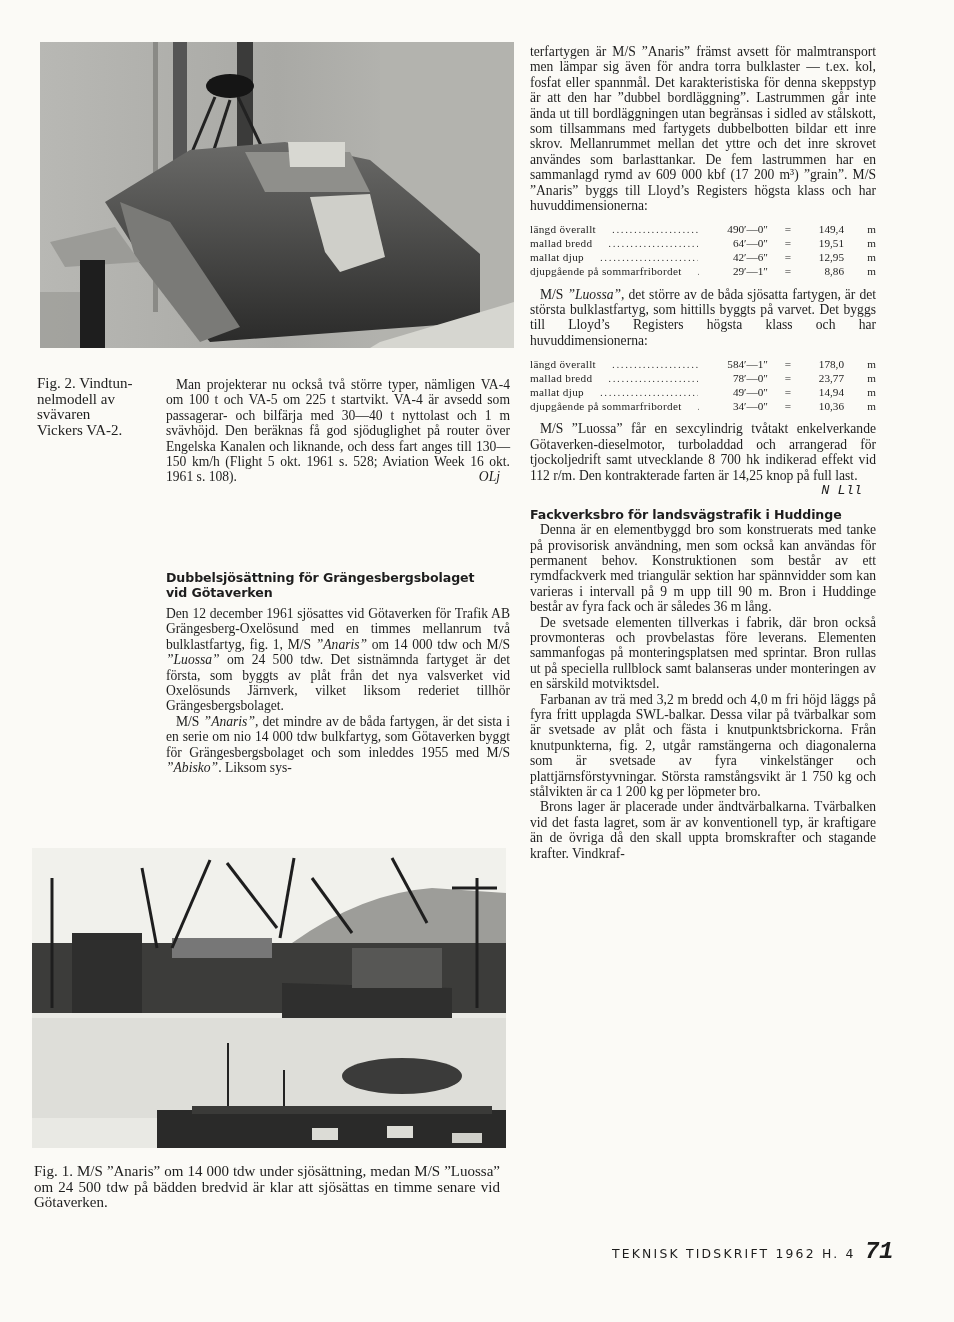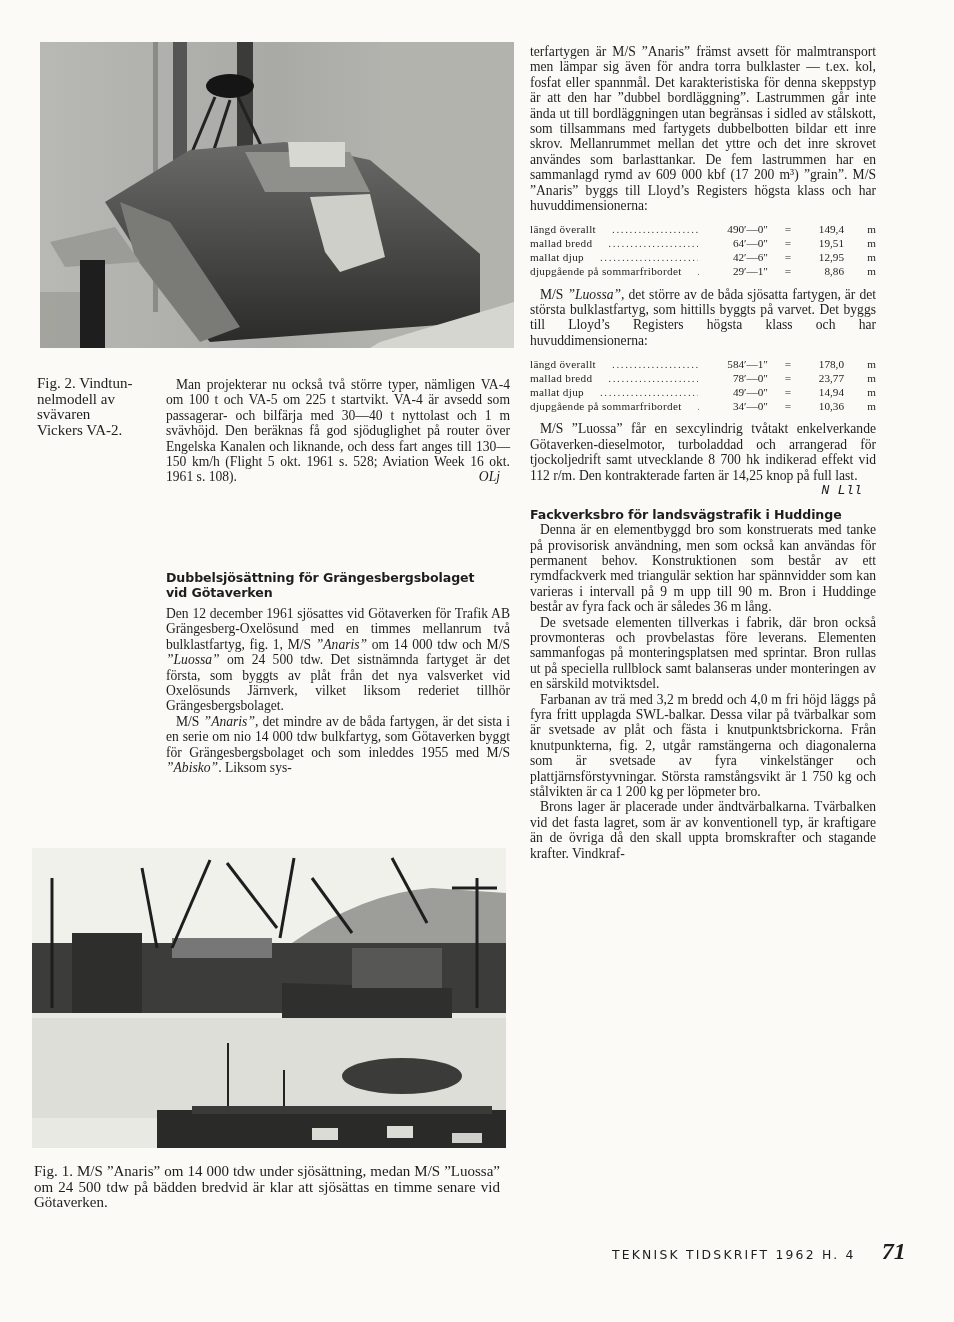--- a/index.html
+++ b/index.html
@@ -234,14 +234,14 @@
 
   <h2 class="head" style="margin-top:24px;">Fackverksbro för landsvägstrafik i Huddinge</h2>
   <p class="para indent">Denna är en elementbyggd bro som konstruerats med tanke på provisorisk användning, men som också kan användas för permanent behov. Konstruktionen som består av ett rymdfackverk med triangulär sektion har spännvidder som kan varieras i intervall på 9 m upp till 90 m. Bron i Huddinge består av fyra fack och är således 36 m lång.</p>
   <p class="para indent">De svetsade elementen tillverkas i fabrik, där bron också provmonteras och provbelastas före leverans. Elementen sammanfogas på monteringsplatsen med sprintar. Bron rullas ut på speciella rullblock samt balanseras under monteringen av en särskild motviktsdel.</p>
   <p class="para indent">Farbanan av trä med 3,2 m bredd och 4,0 m fri höjd läggs på fyra fritt upplagda SWL-balkar. Dessa vilar på tvärbalkar som är svetsade av plåt och fästa i knutpunktsbrickorna. Från knutpunkterna, fig. 2, utgår ramstängerna och diagonalerna som är svetsade av fyra vinkelstänger och plattjärnsförstyvningar. Största ramstångsvikt är 1 750 kg och stålvikten är ca 1 200 kg per löpmeter bro.</p>
   <p class="para indent">Brons lager är placerade under ändtvärbalkarna. Tvärbalken vid det fasta lagret, som är av konventionell typ, är kraftigare än de övriga då den skall uppta bromskrafter och stagande krafter. Vindkraf-</p>
 </div>
 
 <div class="abs footer" style="left:612px; top:1238px; white-space:nowrap;">
   <span>TEKNISK TIDSKRIFT 1962 H. 4</span>
-  <span class="pagenum" style="margin-left:20px;">71</span>
+  <span class="pagenum" style="margin-left:3px;font-family:Liberation Mono, monospace;">71</span>
 </div>
 
 </body></html>

